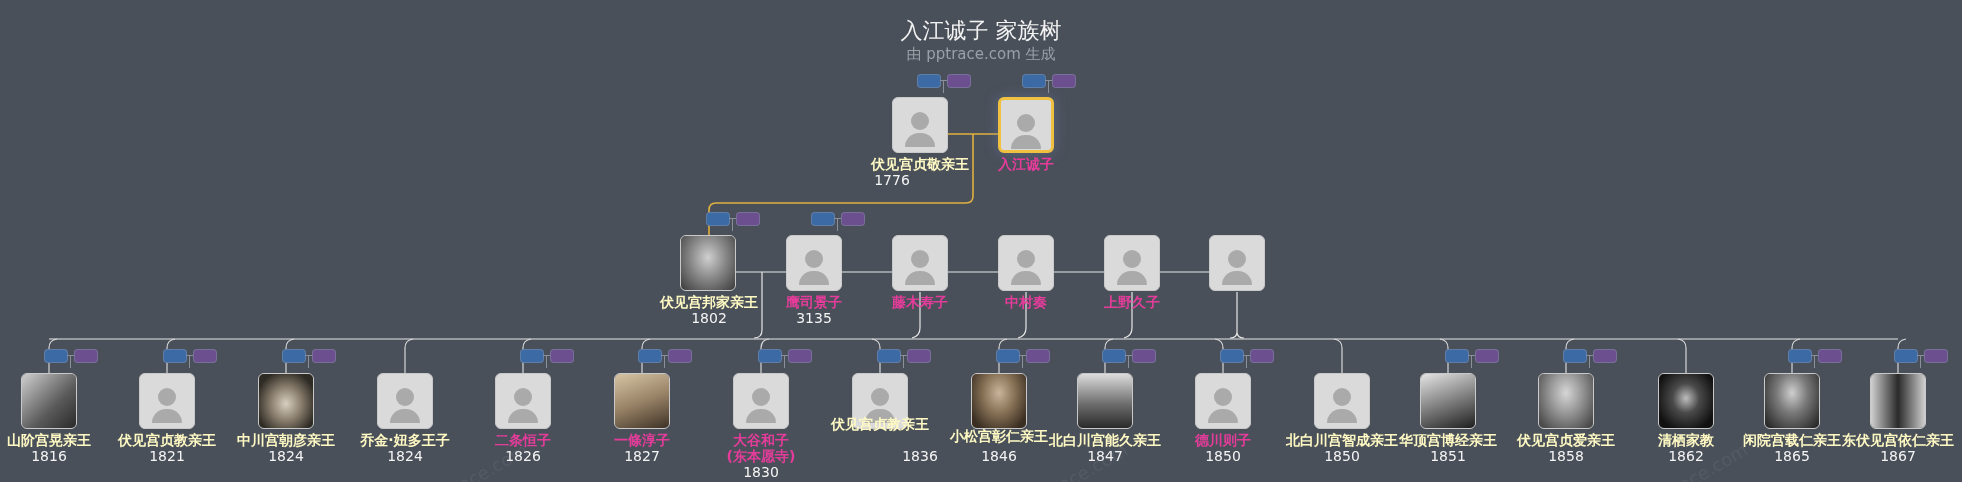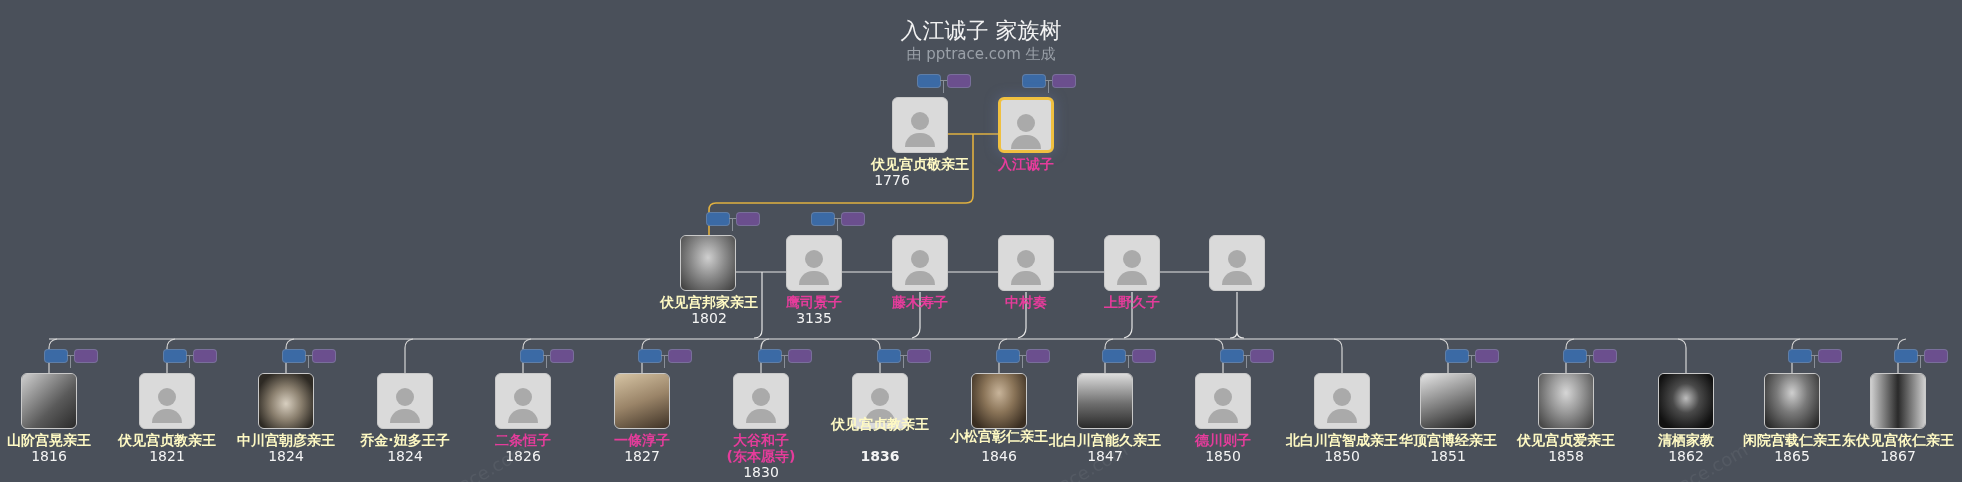--- a/index.html
+++ b/index.html
@@ -276,21 +276,21 @@
   </div>
 <div class="name f" style="left:681px;top:432px;">大谷和子</div>
 <div class="name f" style="left:681px;top:448px;">(东本愿寺)</div>
 <div class="year" style="left:701px;top:464px;">1830</div>
 
 <div class="node" style="left:852px;top:373px;">
     <span class="head"></span>
     <span class="shoulder"></span>
   </div>
 <div class="name m" style="left:800px;top:416px;">伏见宫贞教亲王</div>
-<div class="year" style="left:820px;top:448px;font-weight:bold;">1836</div>
+<div class="year" style="left:860px;top:448px;">1836</div>
 
 <div class="node photo" style="left:971px;top:373px;">
     <span class="ph" style="background:radial-gradient(ellipse at 50% 35%,#c8b49a 0,#8a7458 40%,#3a2e22 85%);"></span>
   </div>
 <div class="name m" style="left:919px;top:428px;">小松宫彰仁亲王</div>
 <div class="year" style="left:939px;top:448px;">1846</div>
 
 <div class="node photo" style="left:1077px;top:373px;">
     <span class="ph" style="background:linear-gradient(180deg,#dcdcdc,#6e6e6e 55%,#2a2a2a);"></span>
   </div>

